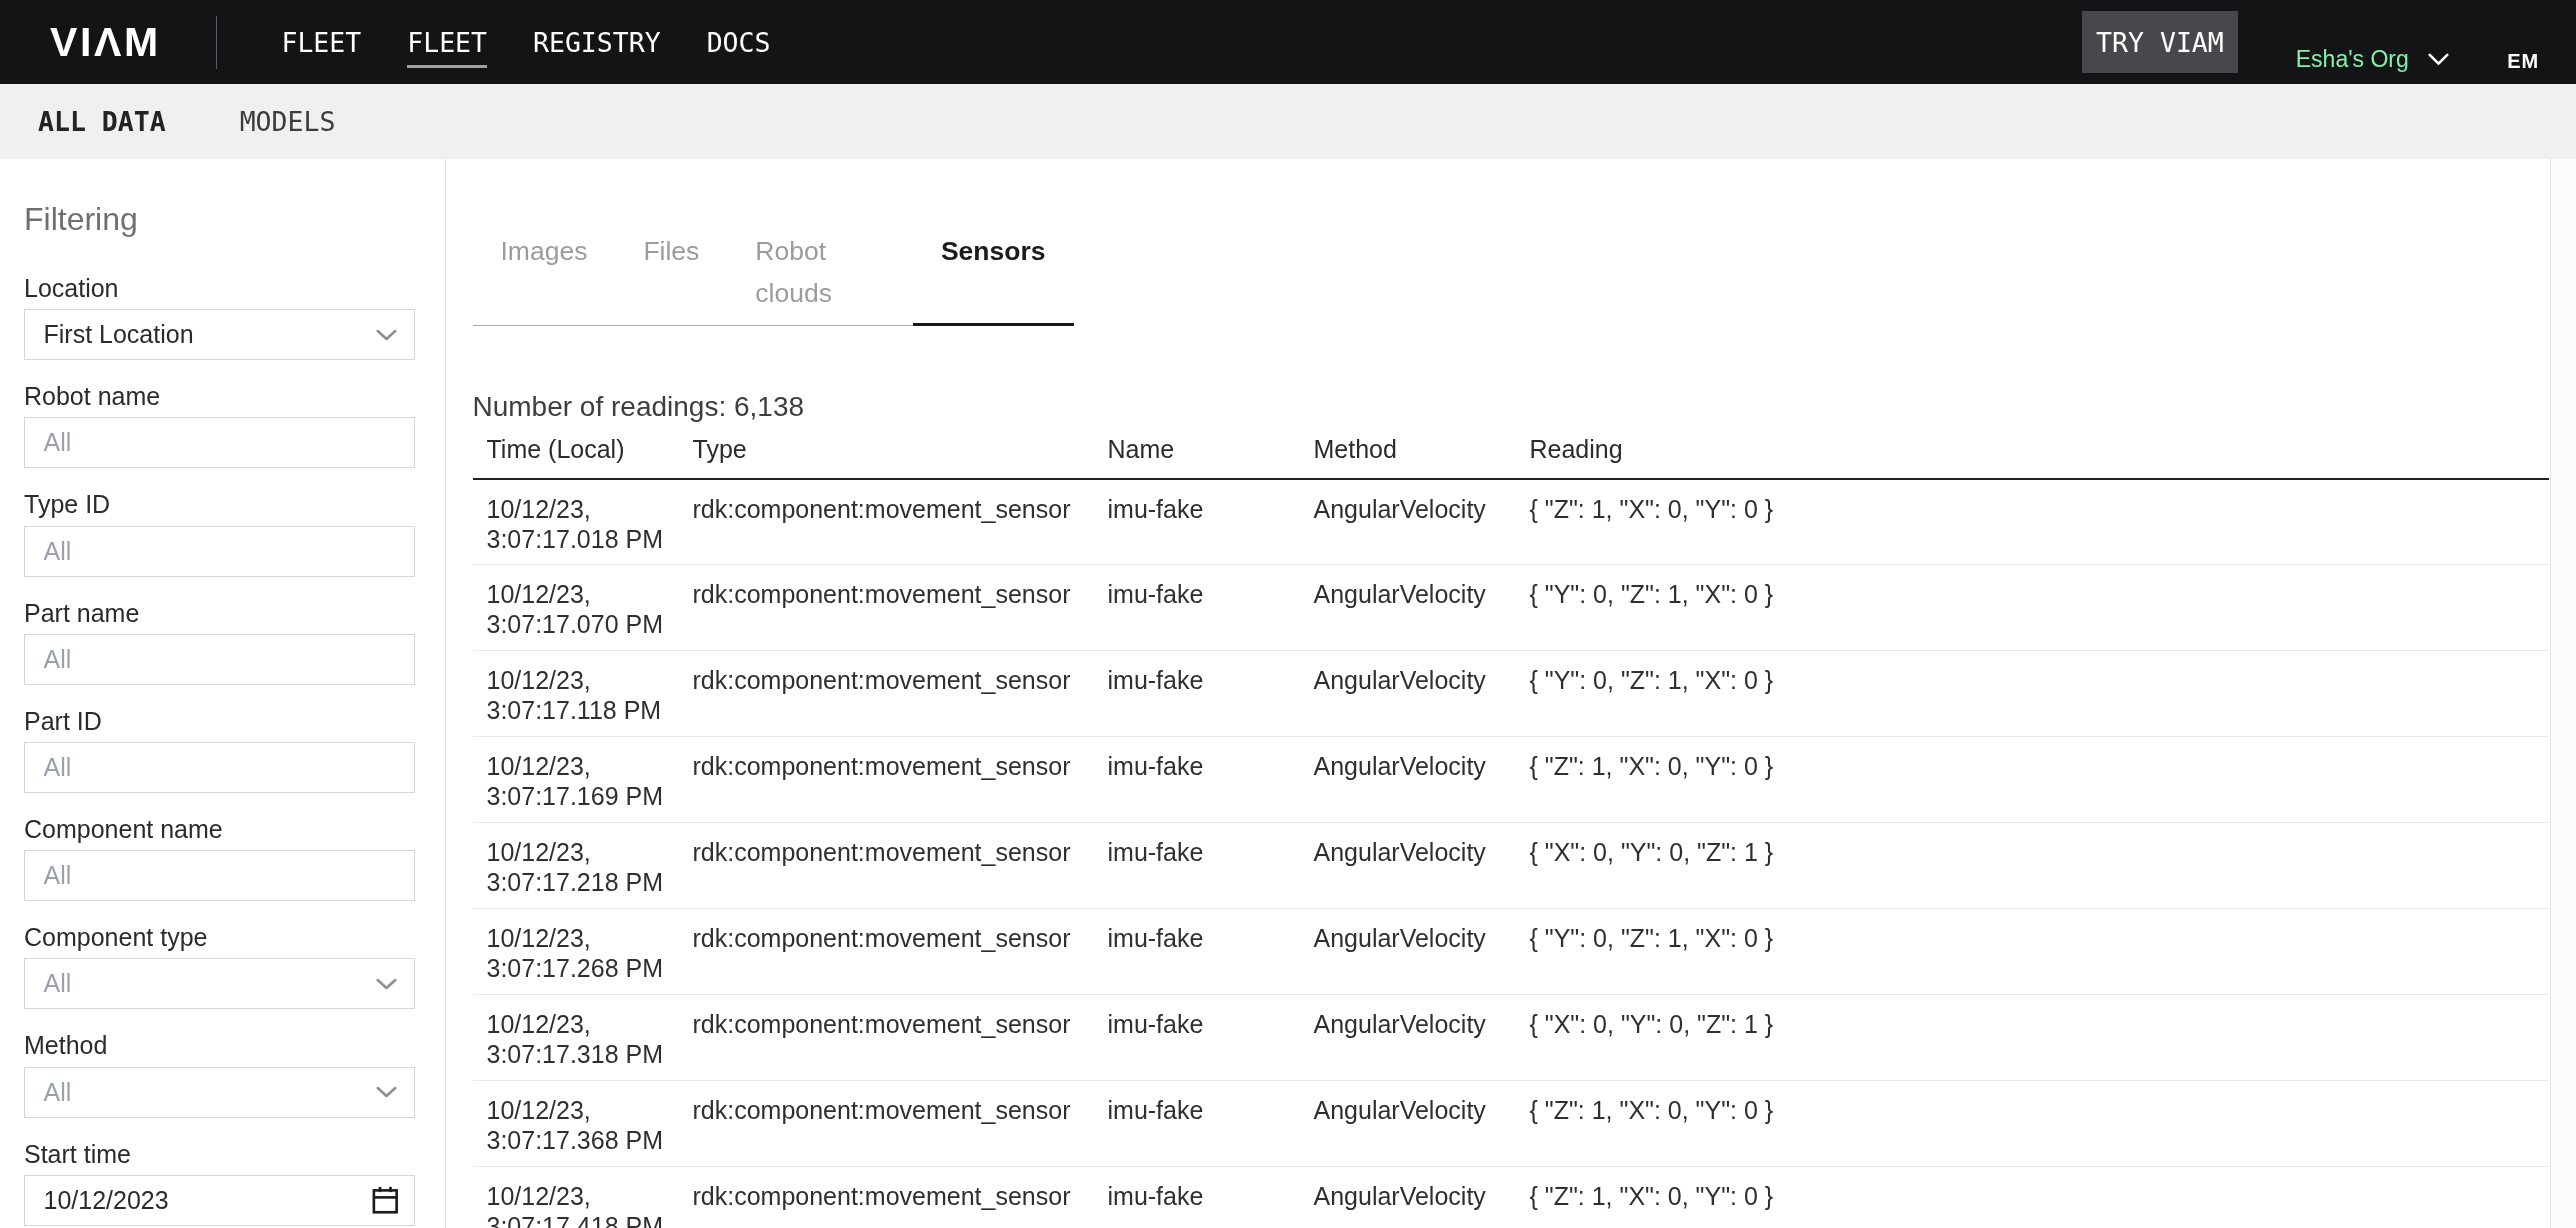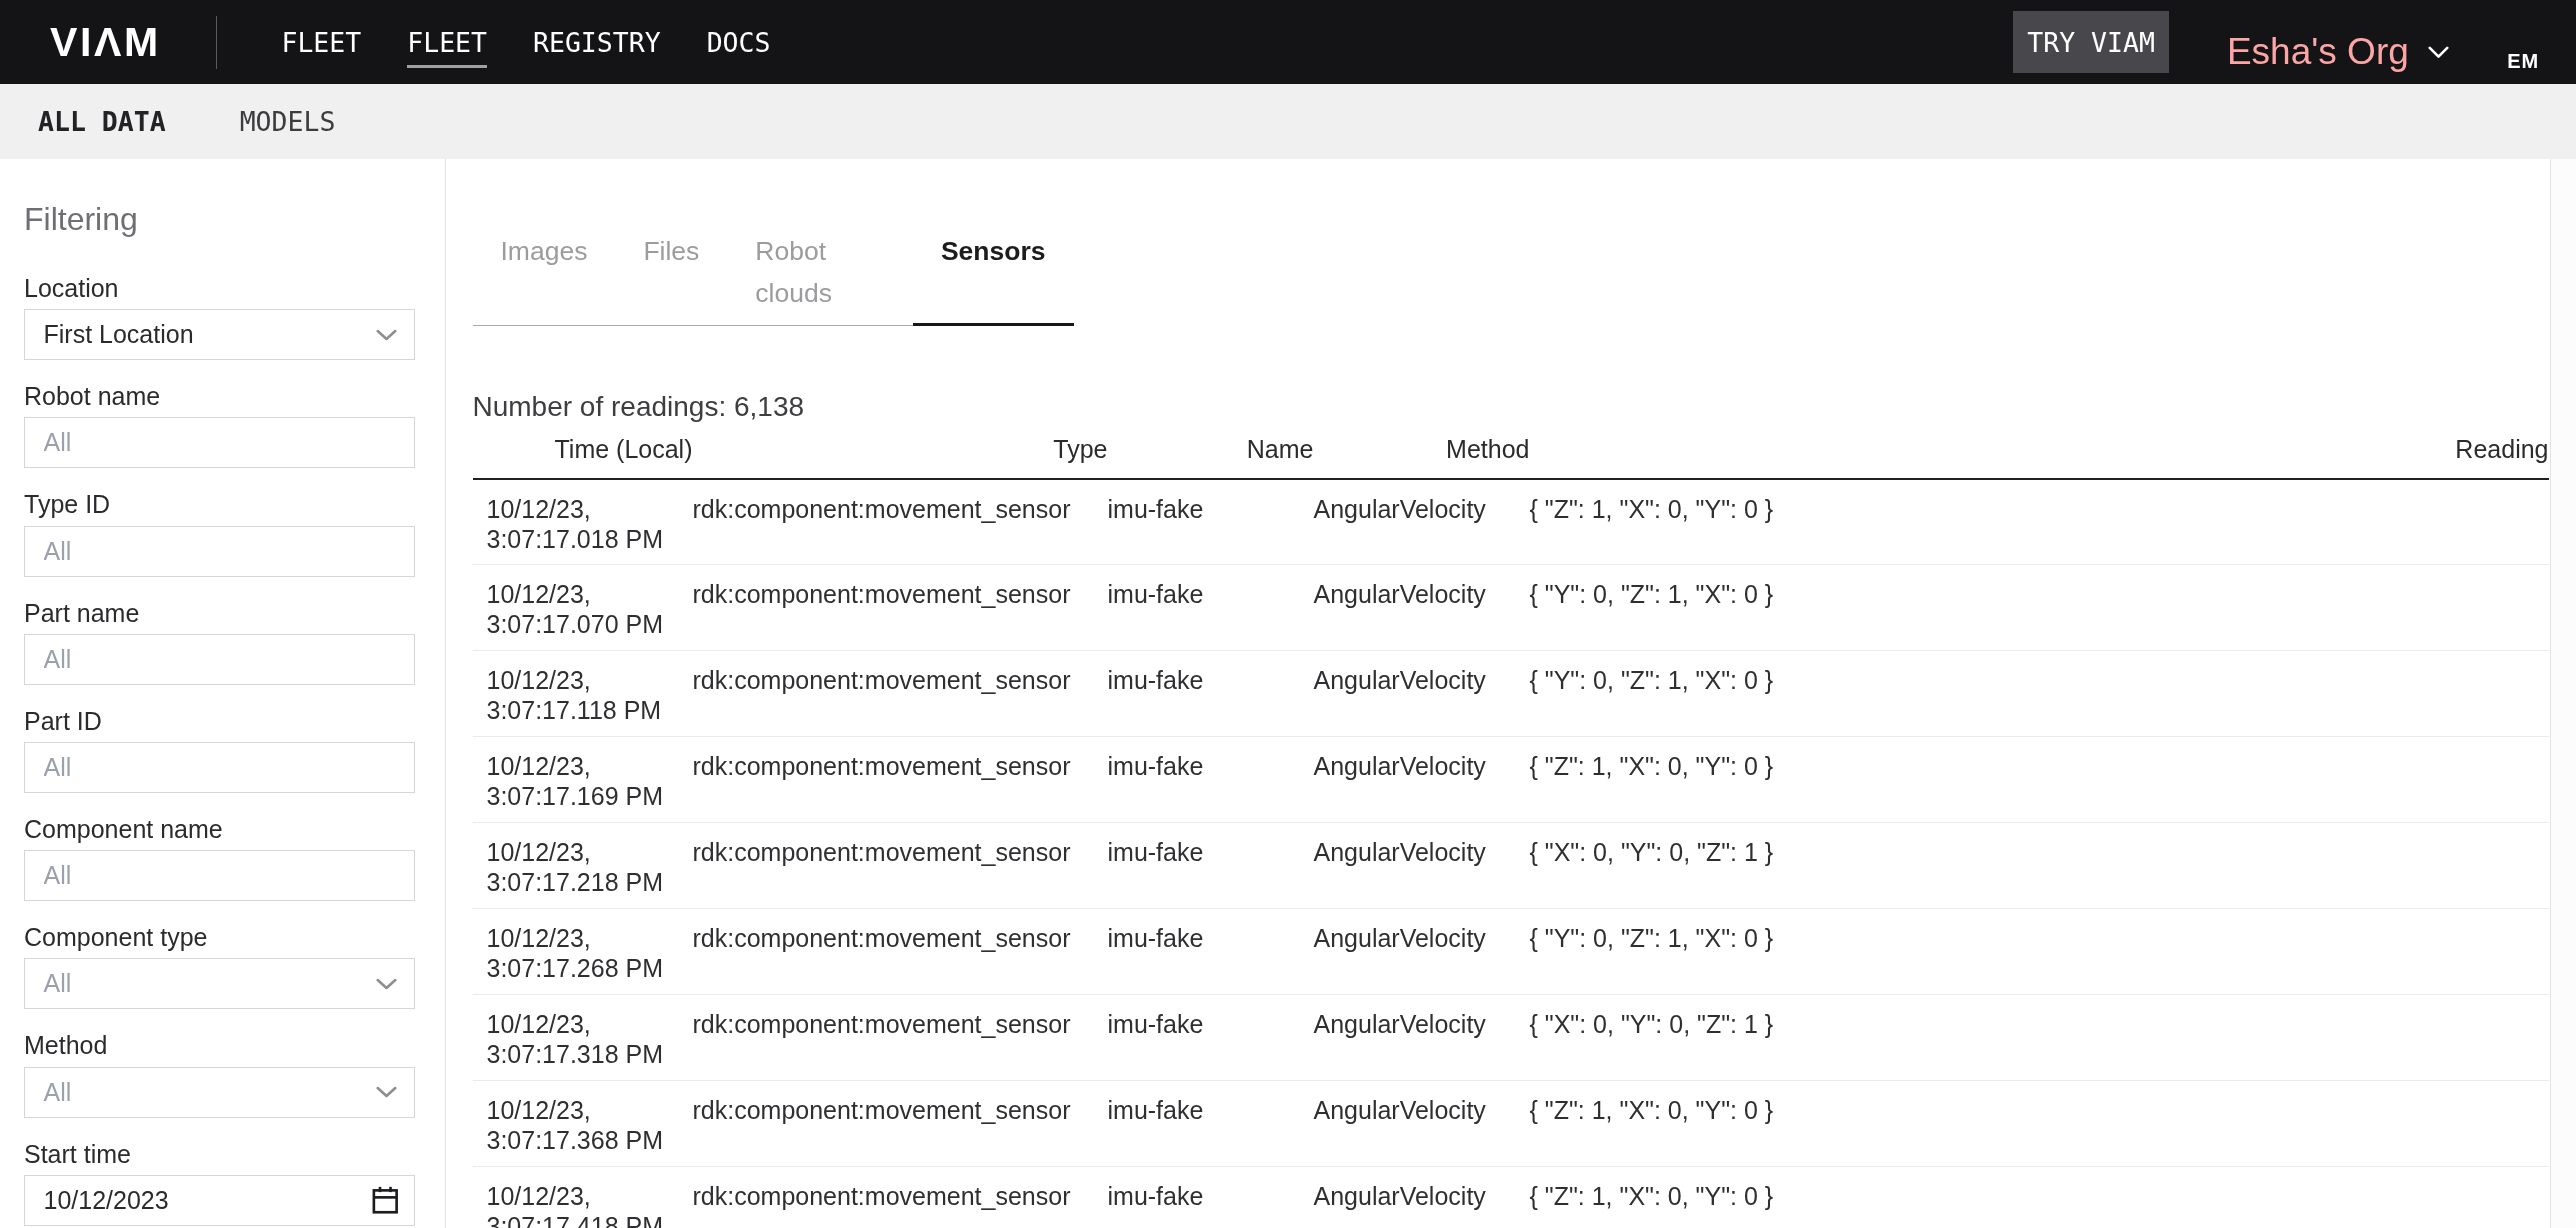--- a/index.html
+++ b/index.html
@@ -15,22 +15,22 @@
   .topnav { display:flex; align-items:stretch; gap:46px; height:84px; }
   .topnav-item { position:relative; display:flex; align-items:center; color:#fff;
                  font-family:"DejaVu Sans Mono", monospace; font-size:26.5px;
                  letter-spacing:0px; cursor:pointer; }
   .topnav-item.active::after { content:""; position:absolute; left:0; right:0;
                  bottom:16px; height:2.6px; background:#a0a0a2; }
   .topbar-right { margin-left:auto; display:flex; align-items:flex-end; gap:58px; }
   .try-btn { background:#48484c; color:#fff; font-family:"DejaVu Sans Mono", monospace;
              font-size:26.5px; height:62px; padding:0 14px; display:flex;
              align-items:center; border:none; cursor:pointer; }
-  .org-menu { display:flex; align-items:center; gap:19.4px; color:#fca5a5;
-              font-size:37px; cursor:pointer; }
+  .org-menu { display:flex; align-items:center; gap:19.4px; color:#86efac;
+              font-size:23px; cursor:pointer; }
   .user-initials { color:#fff; font-size:20px; font-weight:bold; letter-spacing:0.9px; }
 
   
   .subnav { width:2576px; height:75px; background:#f0f0f1; display:flex;
             align-items:center; padding-left:38px; gap:74px; }
   .subnav-tab { font-family:"DejaVu Sans Mono", monospace; font-size:26.5px;
                 color:#3c3c3f; cursor:pointer; }
   .subnav-tab.active { font-weight:bold; color:#232326; }
 
   
@@ -57,21 +57,21 @@
   .datatabs { display:flex; margin-top:71px; width:601px;
               border-bottom:1.8px solid #aaaaac; }
   .datatab { padding:0 28px 12.4px 28px; font-size:26.5px; color:#9c9c9e;
              line-height:42px; cursor:pointer; margin-bottom:-1.8px; }
   .datatab.active { color:#1c1c1f; font-weight:bold;
                     border-bottom:3.5px solid #18181b; }
   .readings { margin-top:65px; font-size:28px; line-height:32px; color:#3e3e41; }
 
   table.sensors { border-collapse:collapse; table-layout:fixed; width:2076px;
                   margin-top:3.5px; }
-  table.sensors th { text-align:right; font-weight:normal; font-size:25px;
+  table.sensors th { text-align:left; font-weight:normal; font-size:25px;
                      color:#2b2b2e; padding:8.8px 0 14px 0; }
   table.sensors th:first-child, table.sensors td:first-child { padding-left:14px; }
   table.sensors thead tr { border-bottom:2.6px solid #202023; }
   table.sensors tbody tr { border-bottom:1.8px solid #ebebed; height:86px; }
   table.sensors td { vertical-align:top; padding-top:14px; font-size:25px;
                      line-height:30px; color:#2f2f32; }
 
   
   .scrollbar-track { position:absolute; top:0; right:0; width:26.5px; height:1069px;
                      background:#fcfcfd; border-left:1.8px solid #e3e3e5; }

